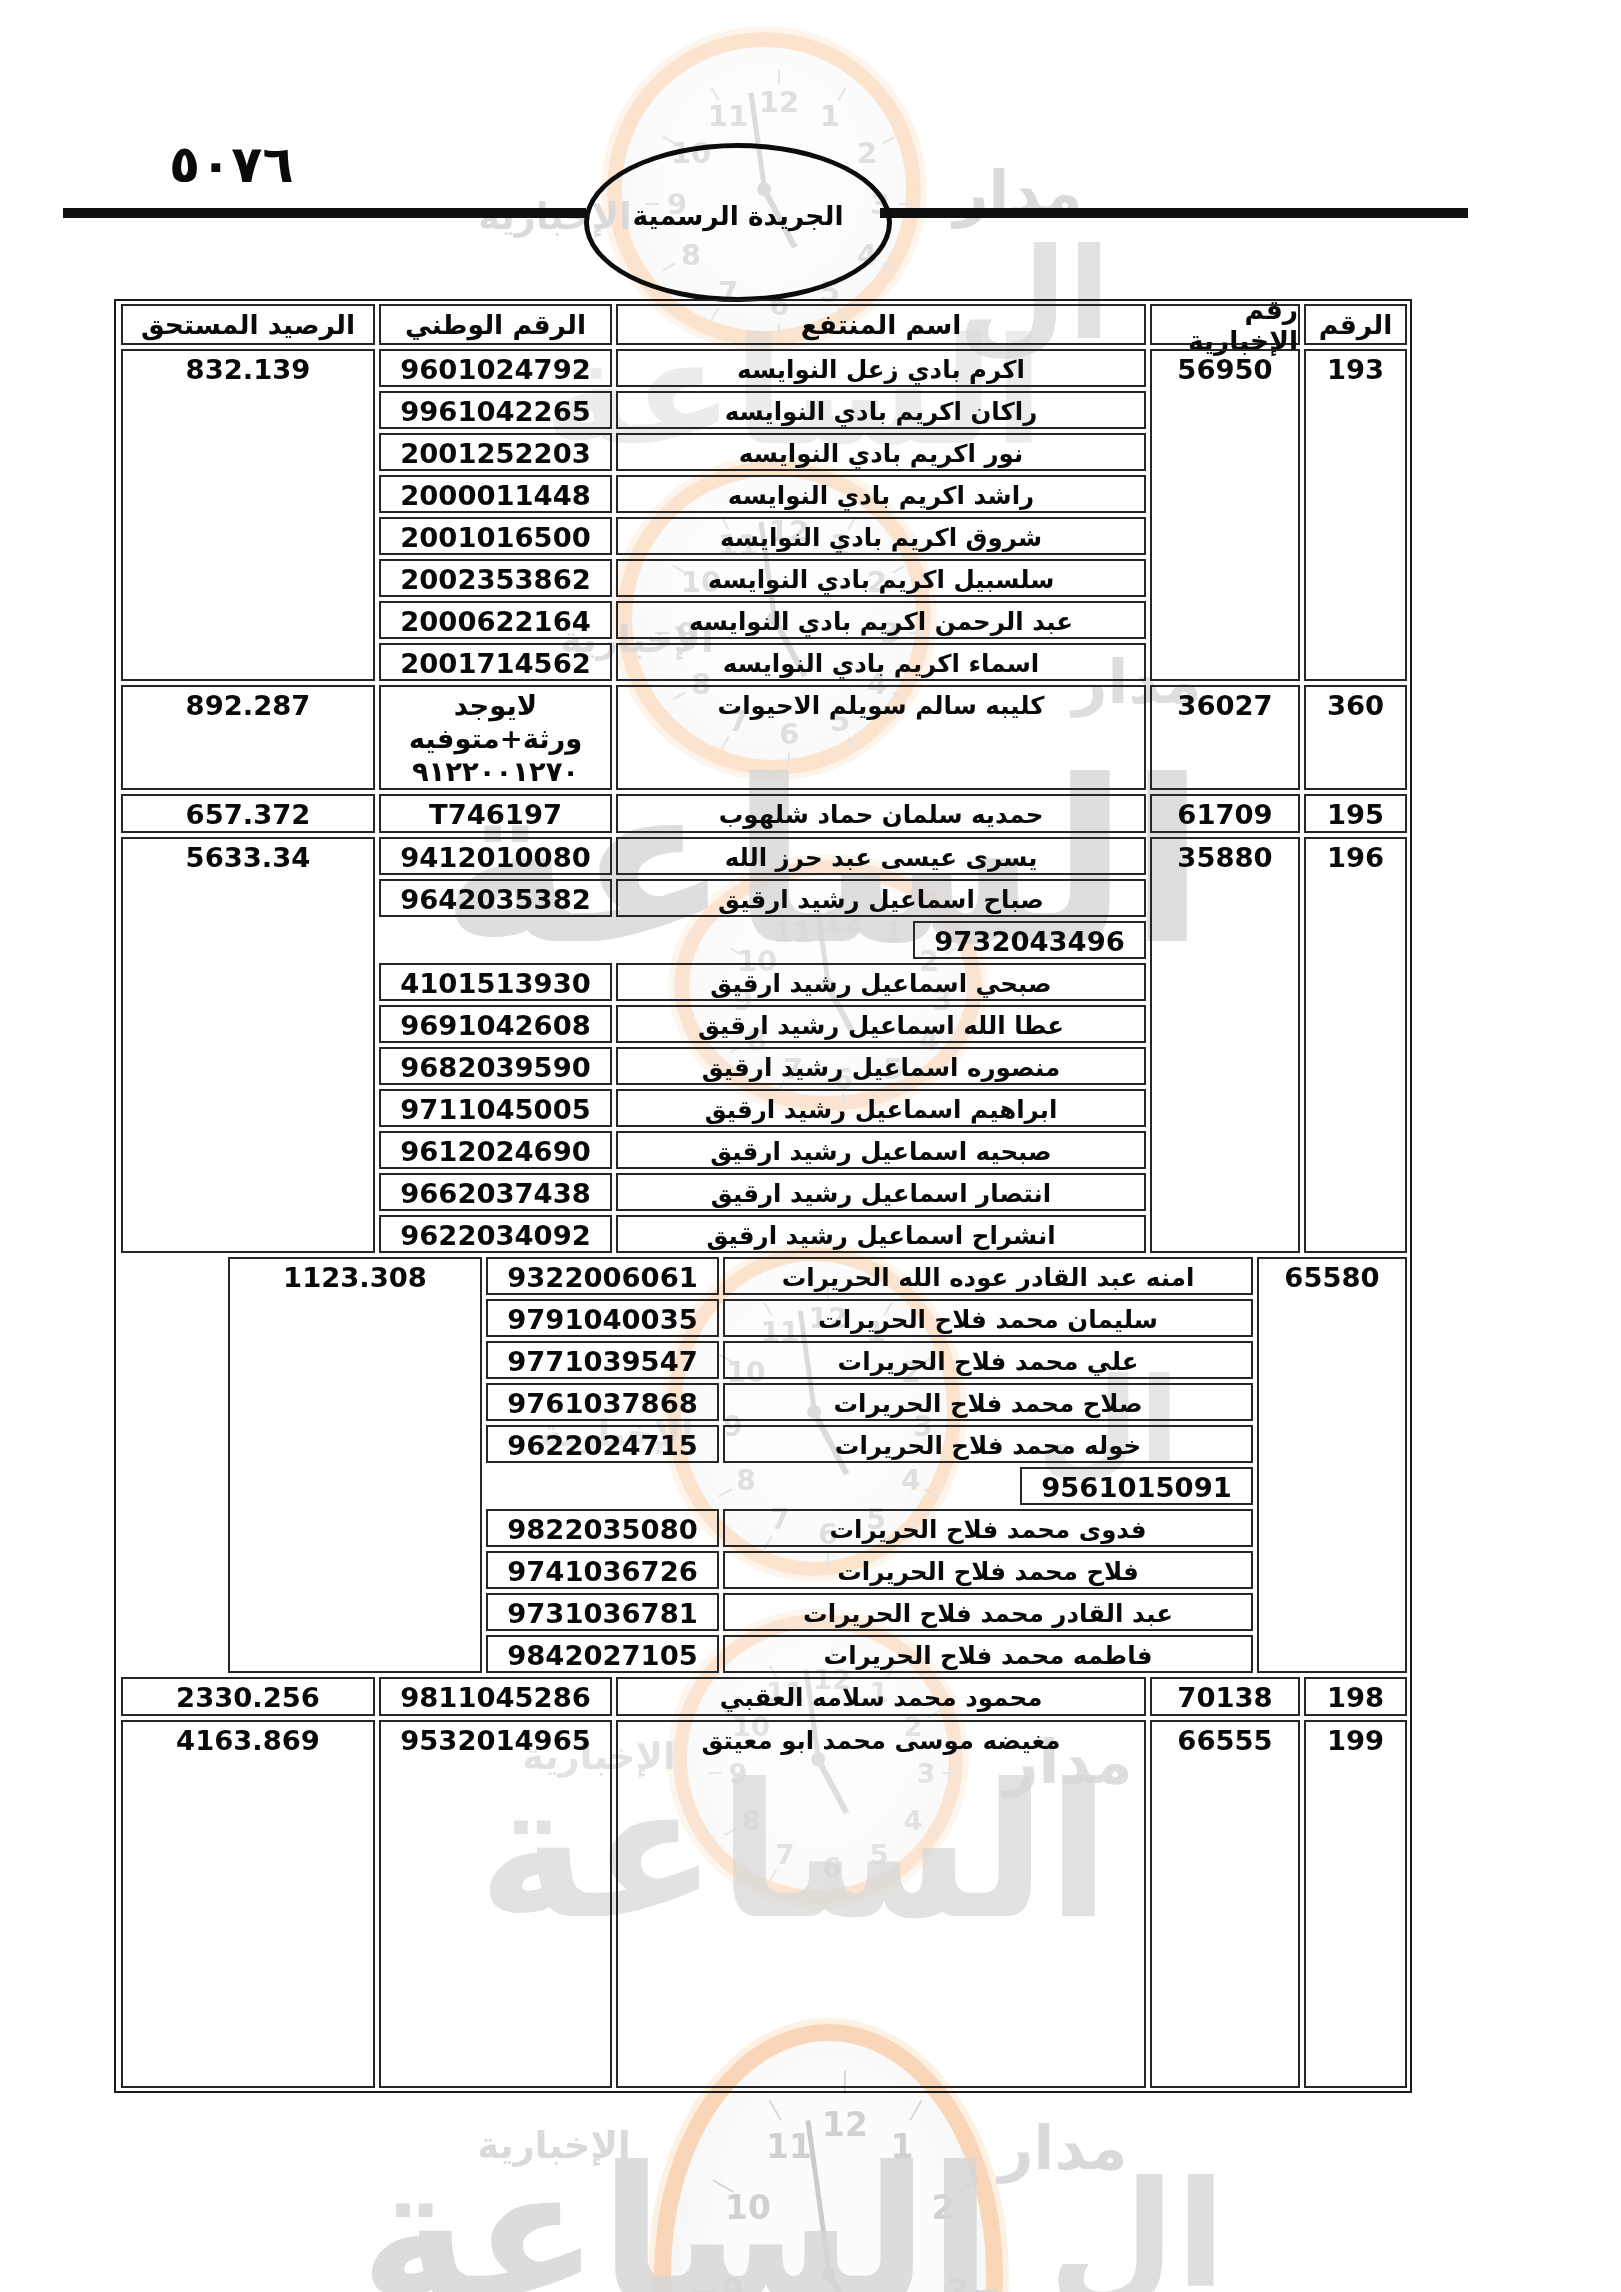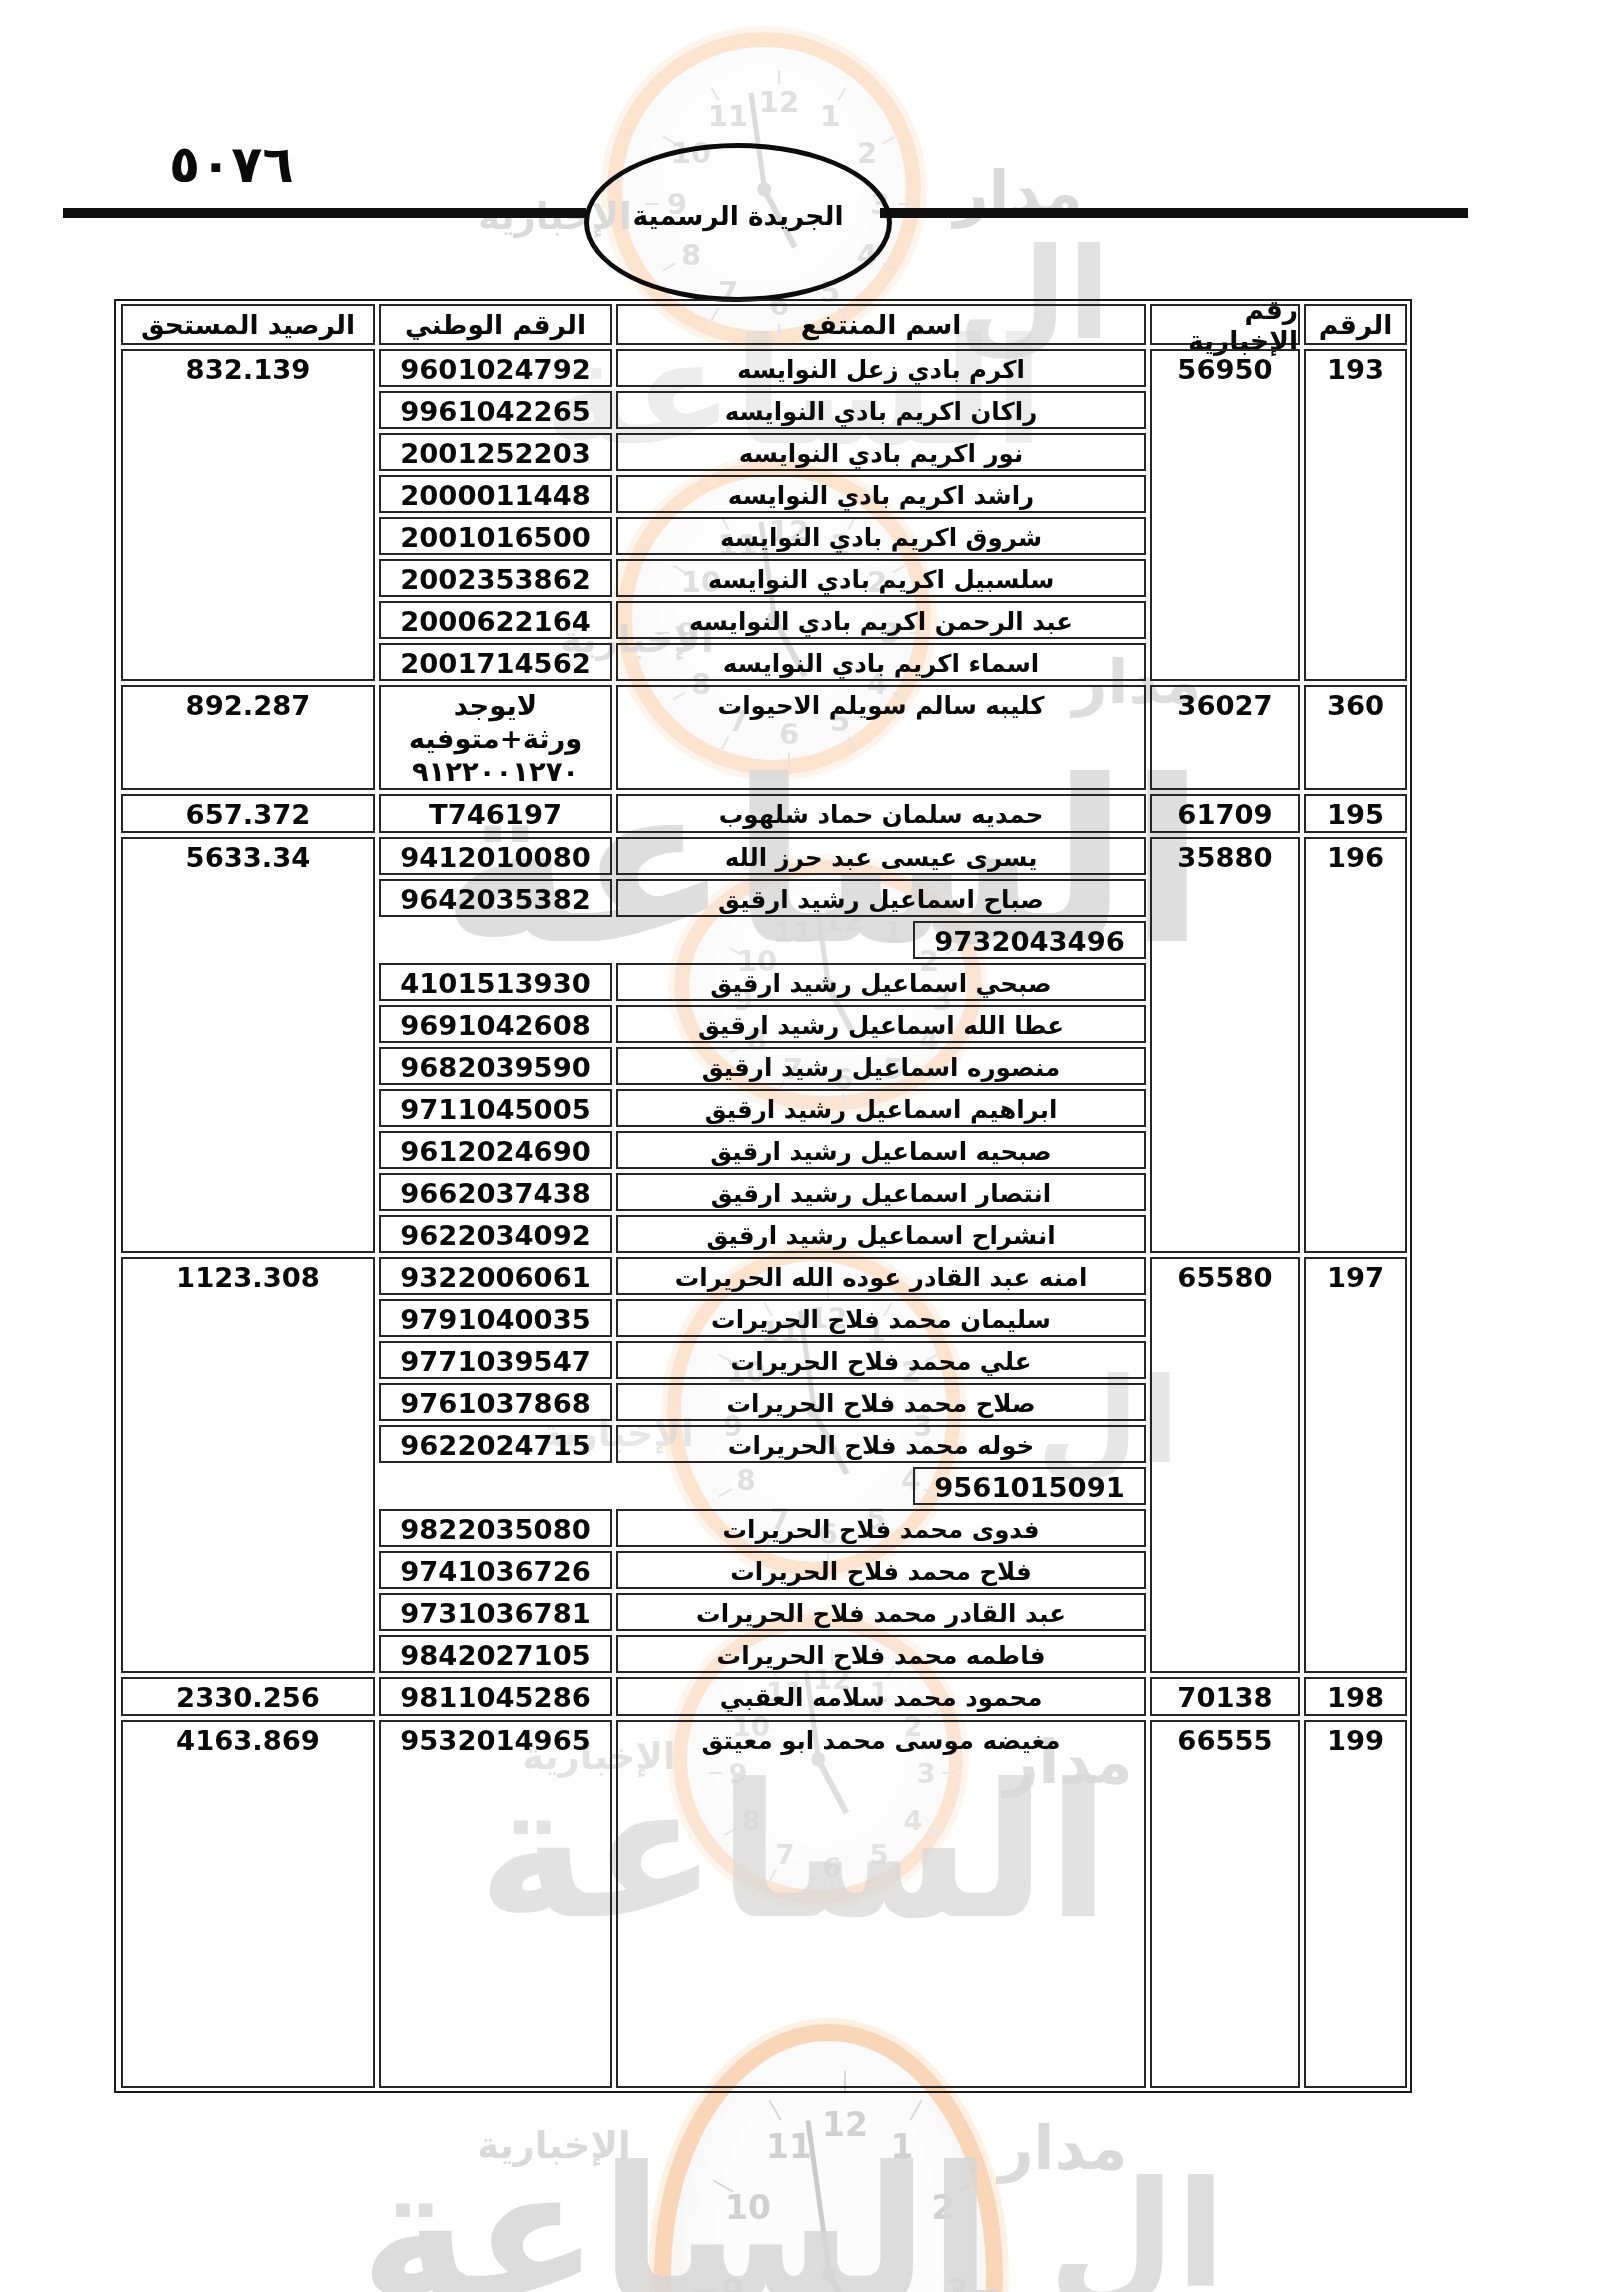--- a/index.html
+++ b/index.html
@@ -510,23 +510,20 @@
                 <div class="nat-line">9622034092</div>
               </div>
             </div>
           </div>
         </div>
     <div class="col col-bal">
       <div class="box v-num">5633.34</div>
     </div>
   </div>
       <div class="t-row">
-    <div class="col col-num">
-      <div class="box v-num">197</div>
-    </div>
     <div class="col col-sub">
       <div class="box v-num">65580</div>
     </div>
     <div class="mid">
           <div class="sub-row fixed">
             <div class="name-area">
               <div class="box v-name">امنه عبد القادر عوده الله الحريرات</div>
             </div>
             <div class="nat-area">
               <div class="box v-num">

